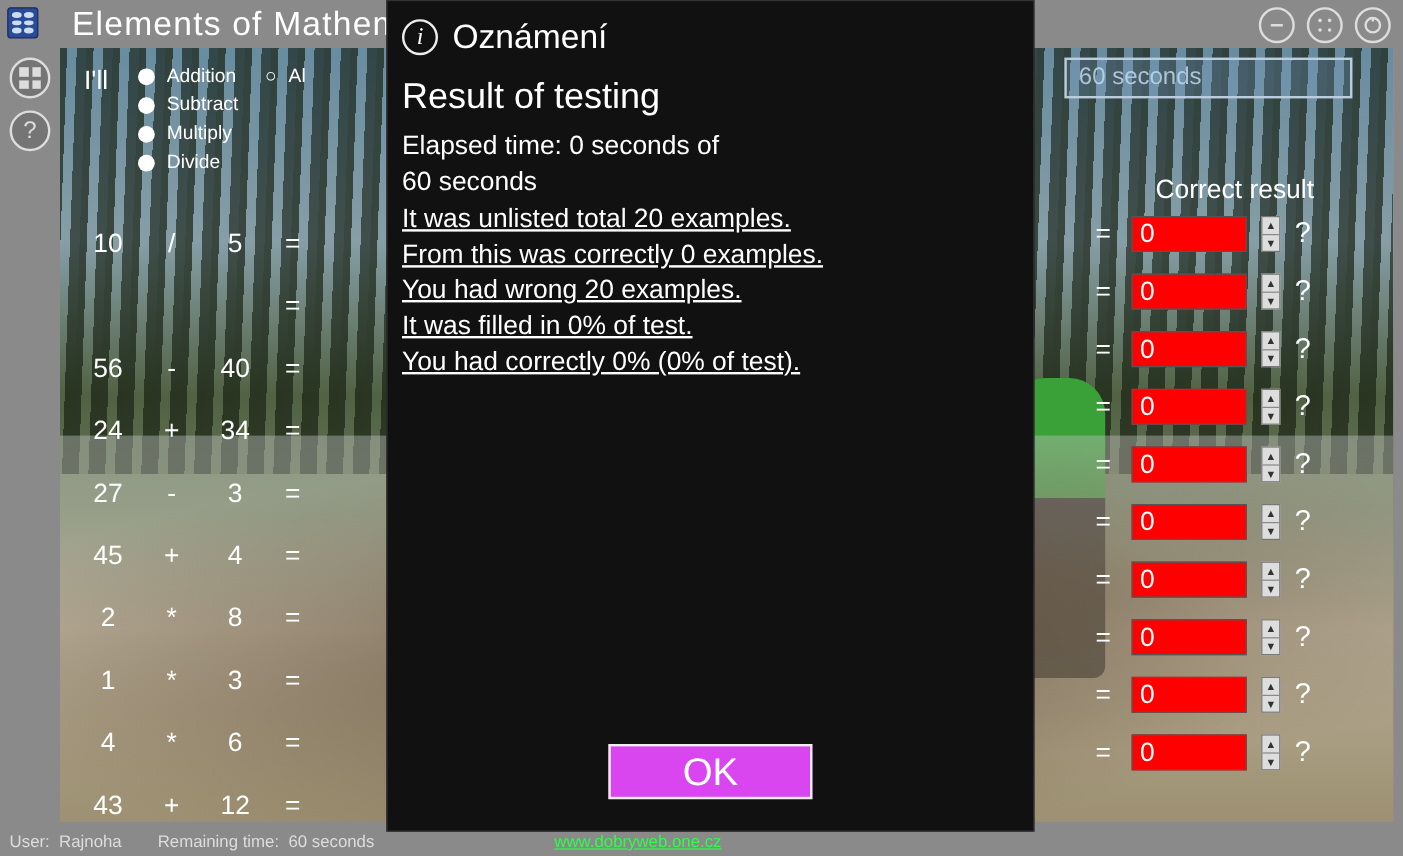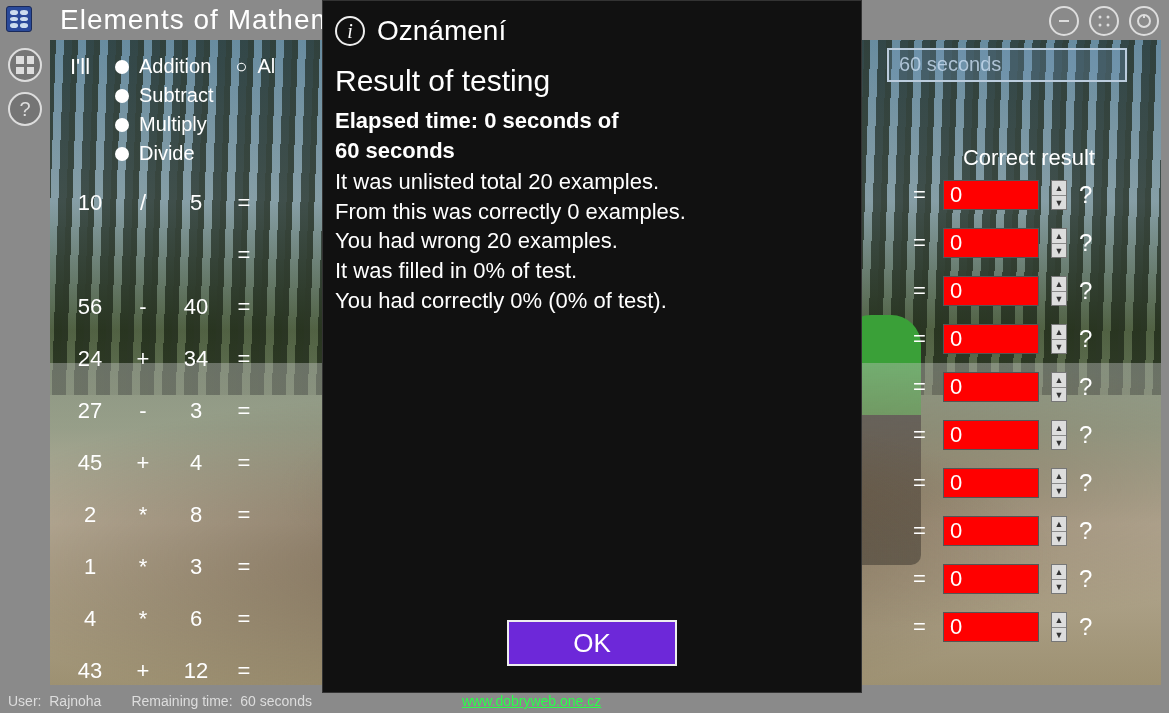--- a/index.html
+++ b/index.html
@@ -100,21 +100,21 @@
   .grid4 {
     display: grid; grid-template-columns: 1fr 1fr; grid-template-rows: 1fr 1fr;
     gap: 3px; width: 18px; height: 18px;
   }
   .grid4 span { background: #ddd; }
 
   .ops {
     position: absolute;
     left: 115px; top: 55px;
     display: flex; flex-direction: column; gap: 6px;
-    font-size: 20px;
+    font-size: 16px;
   }
   .practice-label {
     position: absolute;
     left: 70px; top: 54px;
     font-size: 22px;
   }
   .op-row { display: flex; align-items: center; gap: 10px; }
   .radio-dot {
     width: 14px; height: 14px; border-radius: 50%;
     background: #fff; flex: none;
@@ -212,30 +212,30 @@
     font-family: Georgia, serif; font-style: italic;
     font-size: 20px;
   }
   .modal-title { font-size: 28px; }
   .modal-body {
     padding: 6px 16px 0 12px;
     font-size: 22px;
     line-height: 1.35;
   }
   .modal-body .heading { font-size: 30px; margin-bottom: 4px; }
-  .modal-body p { margin: 0 0; }
-  .modal-body .tight { margin: 1px 0; font-weight: bold; }
+  .modal-body p { margin: 0 0; text-decoration: underline; }
+  .modal-body .tight { margin: 1px 0; }
   .ok-btn {
     position: absolute;
     left: 50%; transform: translateX(-50%);
     bottom: 26px;
     width: 170px; height: 46px;
     border: 2px solid #eee;
-    background: #6d28d9; color: #fff;
-    font-size: 26px;
+    background: #d946ef; color: #fff;
+    font-size: 32px;
     font-family: inherit;
     cursor: pointer;
   }
 </style>
 </head>
 <body>
 
 <div class="bg">
   <div class="person"></div>
 </div>

